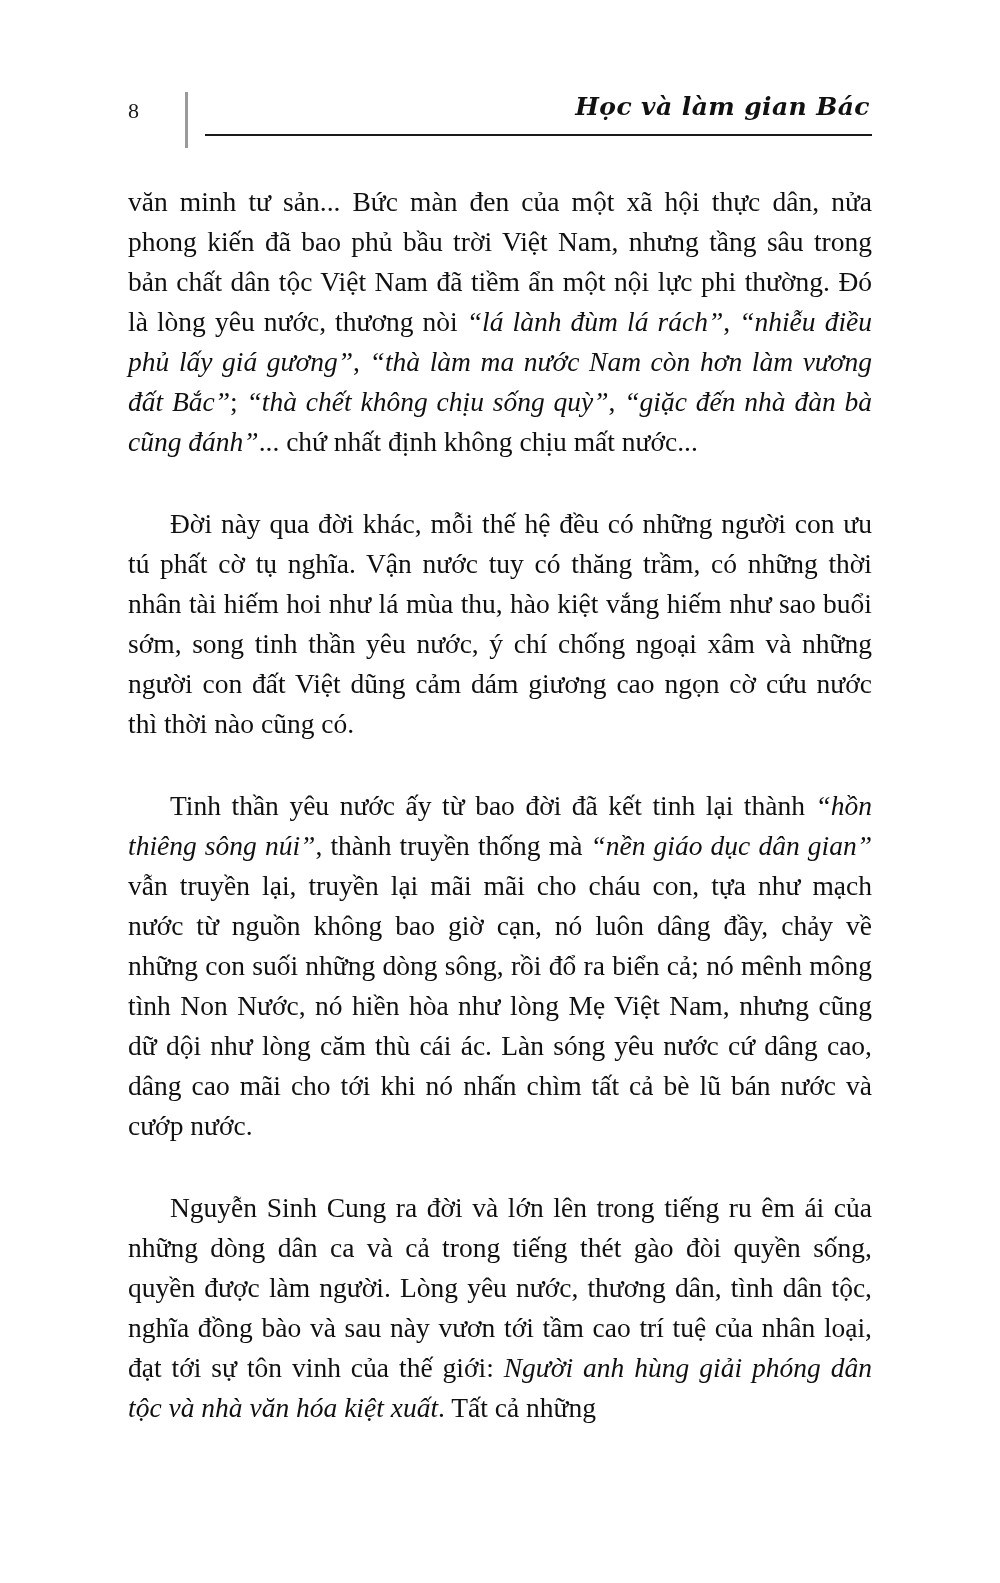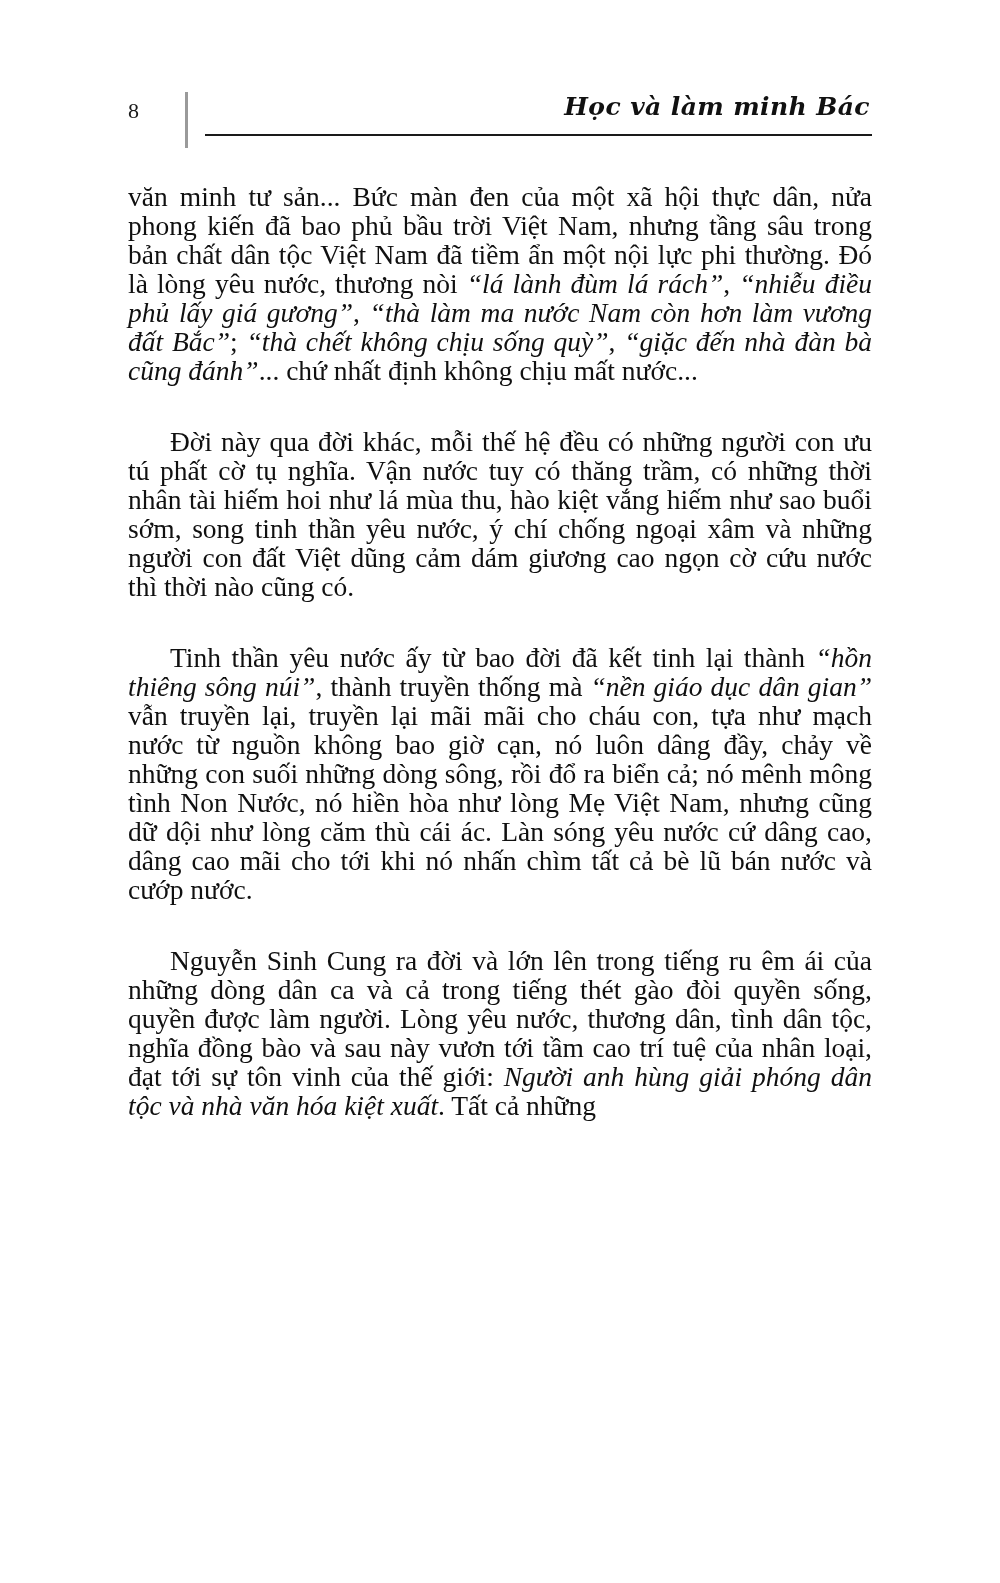--- a/index.html
+++ b/index.html
@@ -65,21 +65,21 @@
     background: #1a1a1a;
   }
 
   
   .body-text {
     position: absolute;
     left: 128px;
     top: 182px;
     width: 744px;
     font-size: 27.5px;
-    line-height: 29px;
+    line-height: 40px;
     text-align: justify;
     text-justify: inter-word;
     color: #101010;
   }
   .body-text p {
     margin: 0;
   }
   .body-text p.indent {
     text-indent: 42px;
     margin-top: 42px;
@@ -89,21 +89,21 @@
   }
 </style>
 </head>
 <body>
 
 <div class="page">
 
   <div class="header">
     <div class="header-page-number">8</div>
     <div class="header-vrule"></div>
-    <div class="header-title">Học và làm minh Bác</div>
+    <div class="header-title">Học và làm gian Bác</div>
     <div class="header-rule"></div>
   </div>
 
   <div class="body-text" id="body-text">
       <p><span>văn minh tư sản... Bức màn đen của một xã hội thực dân, nửa phong kiến đã bao phủ bầu trời Việt Nam, nhưng tầng sâu trong bản chất dân tộc Việt Nam đã tiềm ẩn một nội lực phi thường. Đó là lòng yêu nước, thương nòi </span><i>“lá lành đùm lá rách”</i><span>, </span><i>“nhiễu điều phủ lấy giá gương”</i><span>, </span><i>“thà làm ma nước Nam còn hơn làm vương đất Bắc”</i><span>; </span><i>“thà chết không chịu sống quỳ”</i><span>, </span><i>“giặc đến nhà đàn bà cũng đánh”</i><span>... chứ nhất định không chịu mất nước...</span></p>
       <p class="indent"><span>Đời này qua đời khác, mỗi thế hệ đều có những người con ưu tú phất cờ tụ nghĩa. Vận nước tuy có thăng trầm, có những thời nhân tài hiếm hoi như lá mùa thu, hào kiệt vắng hiếm như sao buổi sớm, song tinh thần yêu nước, ý chí chống ngoại xâm và những người con đất Việt dũng cảm dám giương cao ngọn cờ cứu nước thì thời nào cũng có.</span></p>
       <p class="indent"><span>Tinh thần yêu nước ấy từ bao đời đã kết tinh lại thành </span><i>“hồn thiêng sông núi”</i><span>, thành truyền thống mà </span><i>“nền giáo dục dân gian”</i><span> vẫn truyền lại, truyền lại mãi mãi cho cháu con, tựa như mạch nước từ nguồn không bao giờ cạn, nó luôn dâng đầy, chảy về những con suối những dòng sông, rồi đổ ra biển cả; nó mênh mông tình Non Nước, nó hiền hòa như lòng Mẹ Việt Nam, nhưng cũng dữ dội như lòng căm thù cái ác. Làn sóng yêu nước cứ dâng cao, dâng cao mãi cho tới khi nó nhấn chìm tất cả bè lũ bán nước và cướp nước.</span></p>
       <p class="indent"><span>Nguyễn Sinh Cung ra đời và lớn lên trong tiếng ru êm ái của những dòng dân ca và cả trong tiếng thét gào đòi quyền sống, quyền được làm người. Lòng yêu nước, thương dân, tình dân tộc, nghĩa đồng bào và sau này vươn tới tầm cao trí tuệ của nhân loại, đạt tới sự tôn vinh của thế giới: </span><i>Người anh hùng giải phóng dân tộc và nhà văn hóa kiệt xuất</i><span>. Tất cả những</span></p>
     </div>
 

